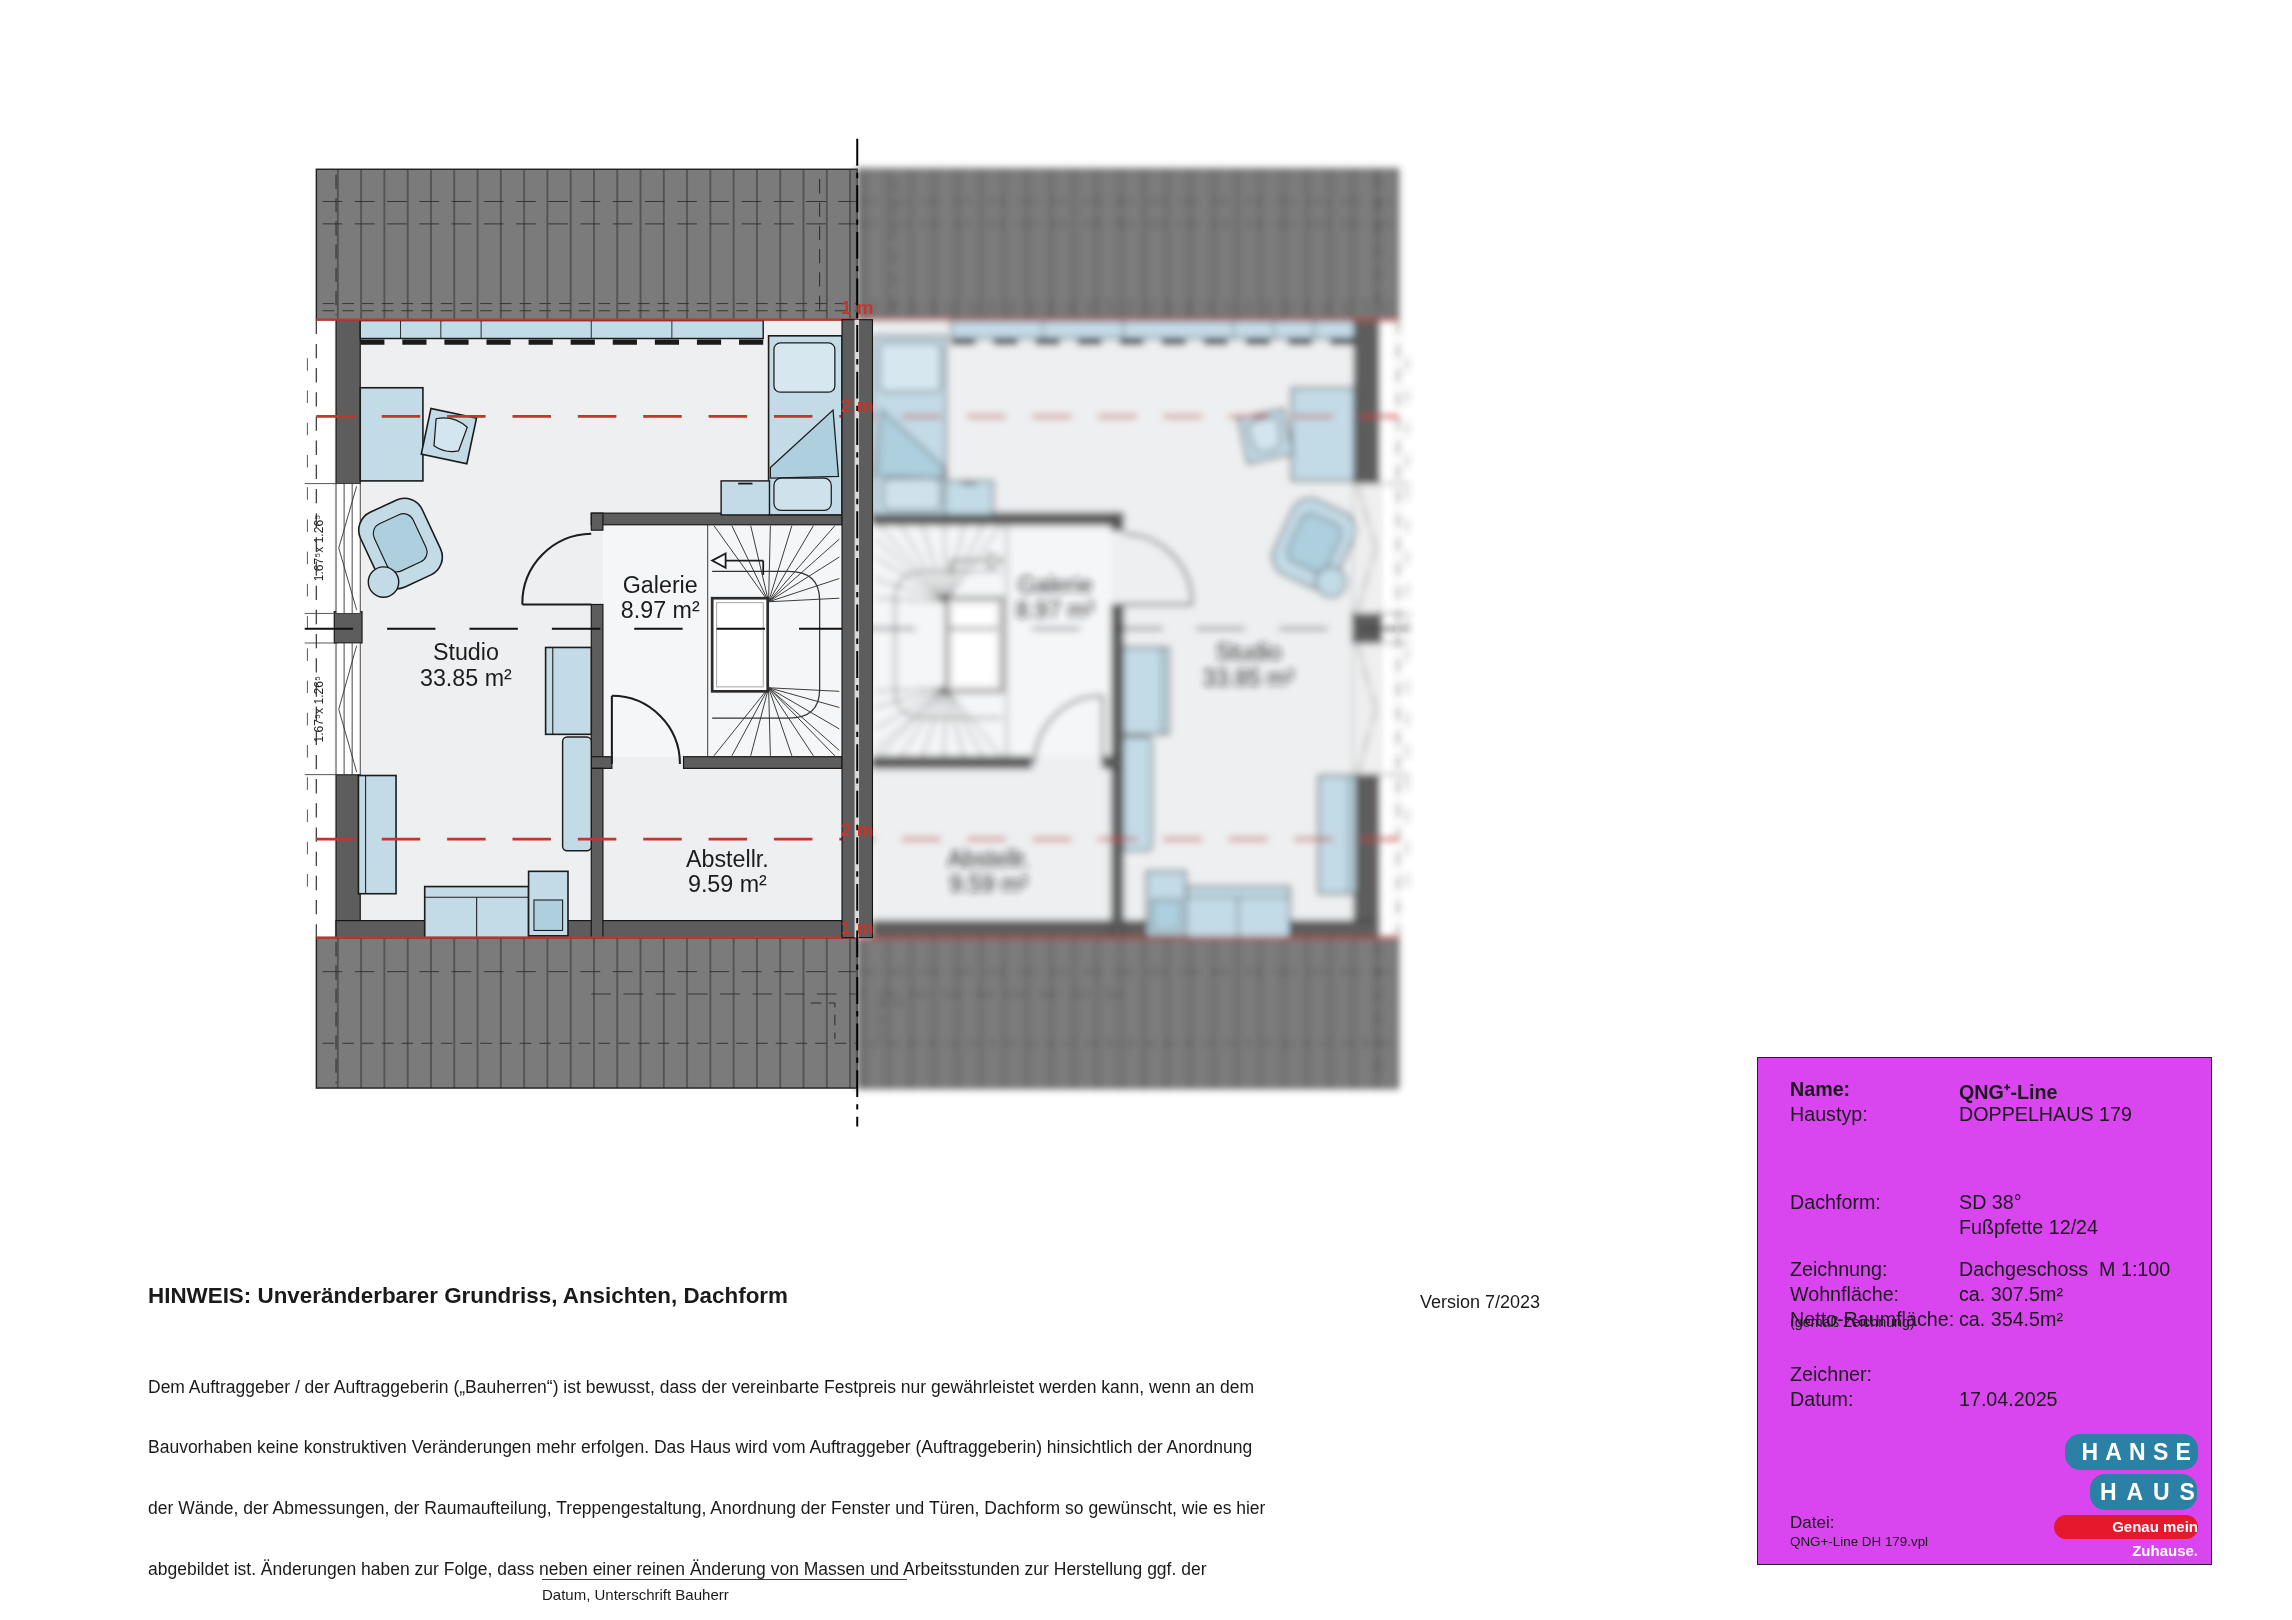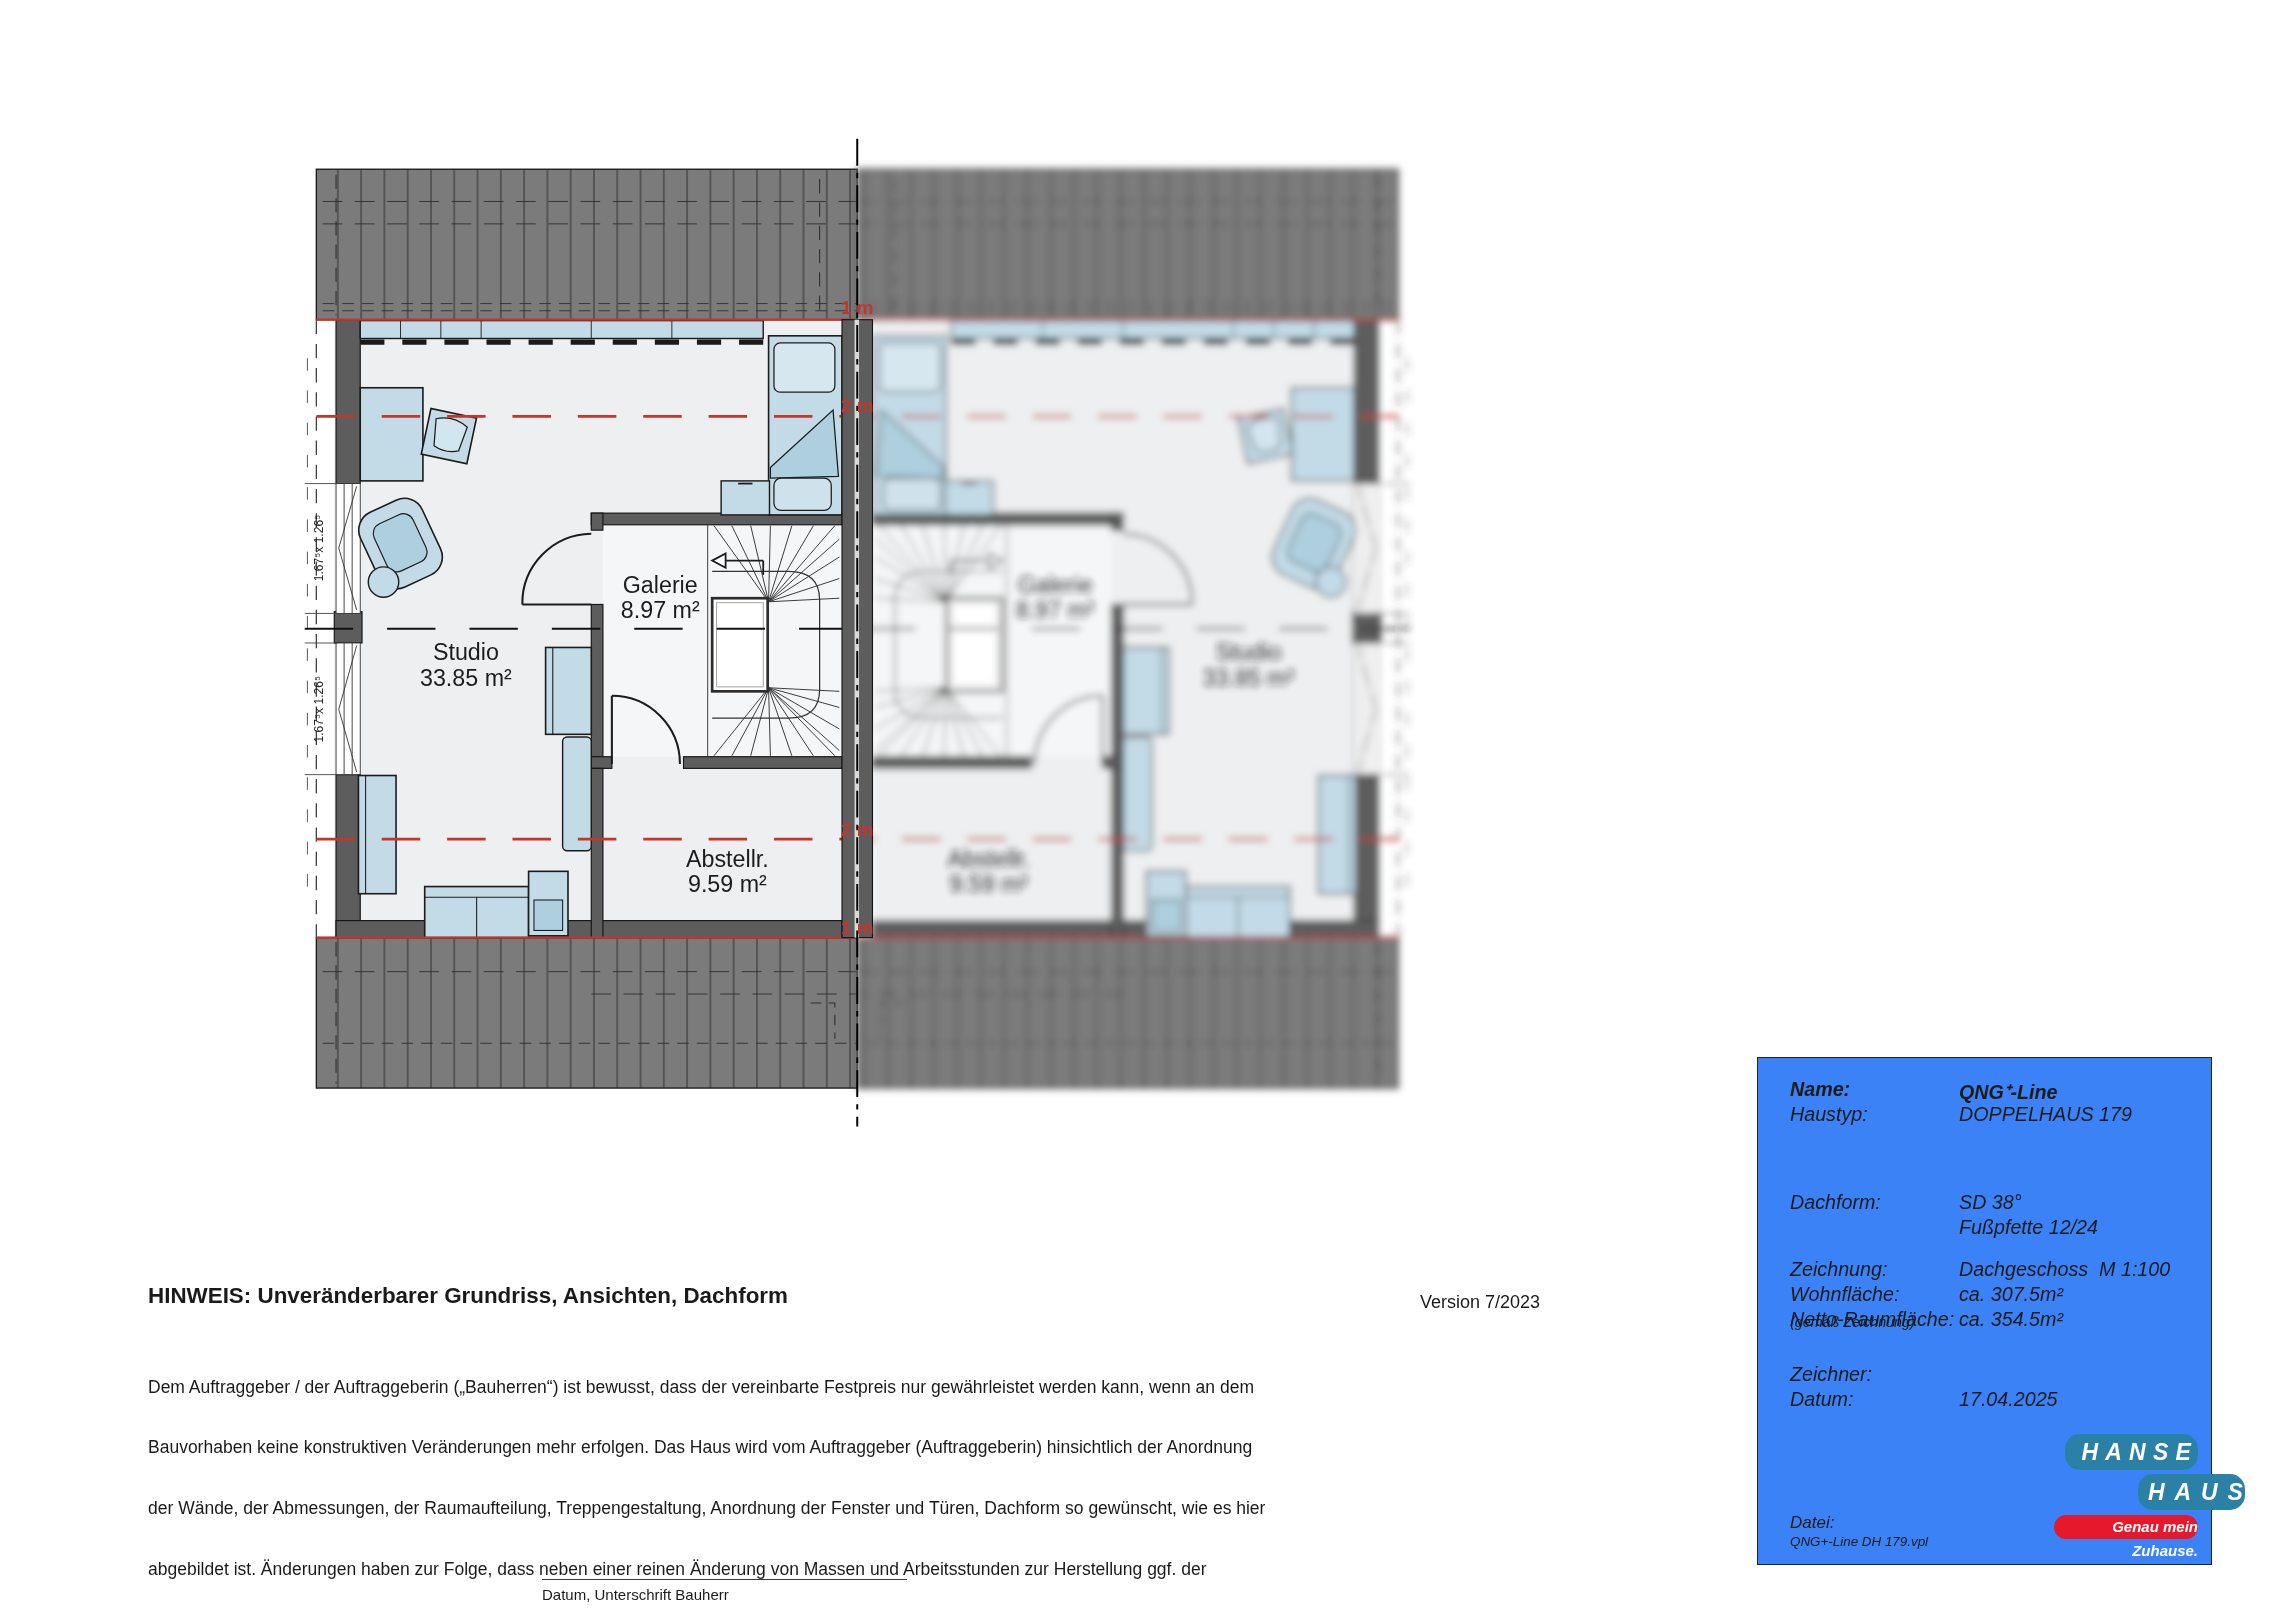--- a/index.html
+++ b/index.html
@@ -10,31 +10,31 @@
   .marker-label{font-size:21px;font-weight:600;fill:#c3362b;text-anchor:middle;}
   .dim-label{font-size:13.5px;fill:#222;text-anchor:middle;}
   
   #hinweis-title{position:absolute;left:148px;top:1283px;font-size:22.4px;font-weight:bold;white-space:pre;}
   #version{position:absolute;left:1420px;top:1292px;font-size:18px;}
   #hinweis-body{position:absolute;left:148px;top:1336px;font-size:17.5px;line-height:20.3px;white-space:pre;}
   
   #sig-line{position:absolute;left:542px;top:1579px;width:365px;border-top:1.8px solid #3a3a3a;}
   #sig-label{position:absolute;left:542px;top:1586px;width:365px;font-size:15px;}
   
-  #titleblock{position:absolute;left:1757px;top:1057px;width:455px;height:508px;border:1.8px solid #222;background:#3b82f6;box-sizing:border-box;font-style:italic;}
+  #titleblock{position:absolute;left:1757px;top:1057px;width:455px;height:508px;border:1.8px solid #222;background:#d946ef;box-sizing:border-box;}
   .tb-row{position:absolute;font-size:19.7px;white-space:pre;}
   .tb-label{left:32px;}
   .tb-value{left:201px;}
   .tb-bold{font-weight:bold;}
   .tb-small{font-size:14.3px;}
   #tb-datei-label{position:absolute;left:32px;top:455px;font-size:17px;}
   #tb-datei-value{position:absolute;left:32px;top:476px;font-size:13.4px;text-align:center;}
   .logo-box{position:absolute;color:#fff;font-weight:bold;text-align:right;border-radius:15px;}
   #logo-hanse{left:307px;top:376px;width:133px;height:36px;line-height:36px;font-size:23px;letter-spacing:7.2px;text-indent:7.2px;}
-  #logo-haus{left:332px;top:416px;width:107px;height:36px;line-height:36px;font-size:23px;letter-spacing:9.9px;text-indent:9.9px;margin-left:48px;}
+  #logo-haus{left:332px;top:416px;width:107px;height:36px;line-height:36px;font-size:23px;letter-spacing:9.9px;text-indent:9.9px;}
   #logo-tagline{left:296px;top:457px;width:144px;height:24px;line-height:24px;font-size:15px;letter-spacing:0px;}
 </style>
 </head>
 <body>
 
 <div id="page">
 
 <svg id="plansvg" width="2293" height="1620" viewBox="0 0 2560 1809">
   <defs>
     <pattern id="roofhatch" width="26" height="12" patternUnits="userSpaceOnUse">

